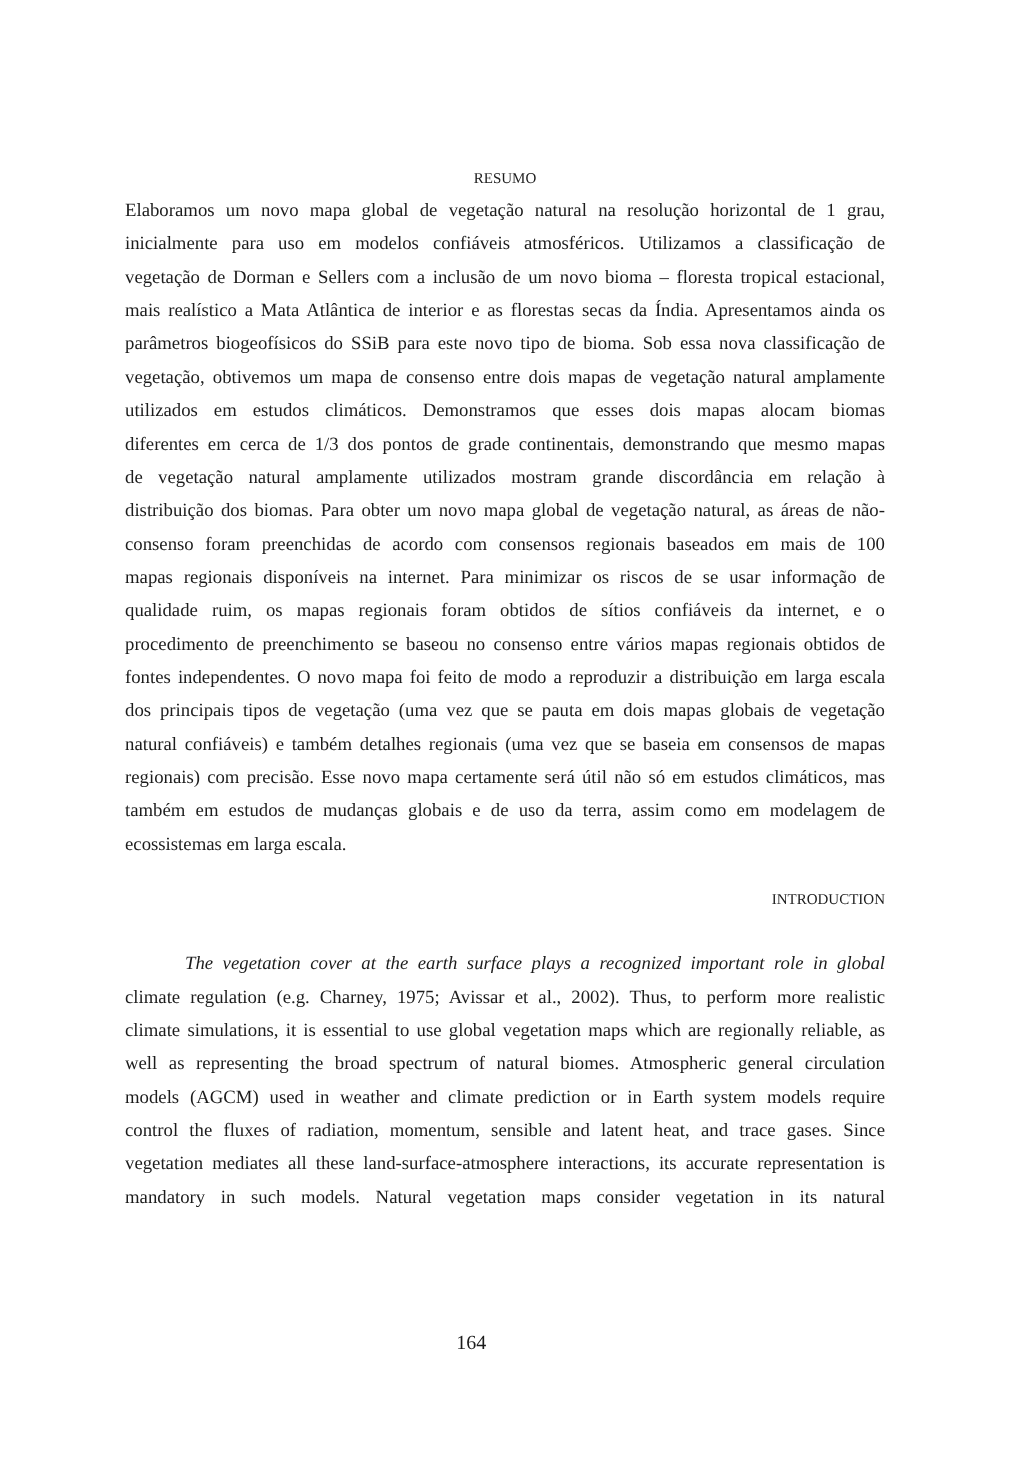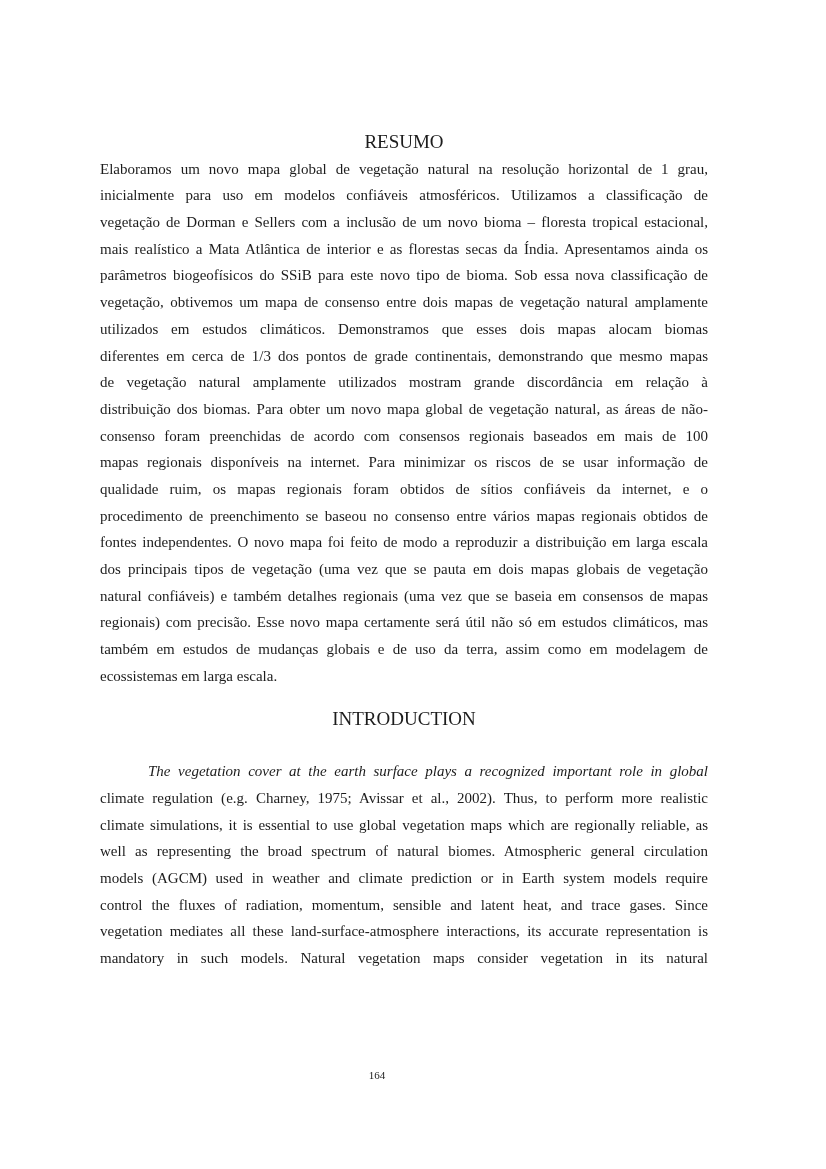--- a/index.html
+++ b/index.html
@@ -19,28 +19,29 @@
   .content {
     position: absolute;
     left: 100px;
     top: 129px;
     width: 608px;
     font-size: 15px;
     line-height: 26.7px;
   }
   .heading {
     margin: 0;
-    font-size: 19px;
+    font-size: 12px;
     font-weight: normal;
     line-height: 26.7px;
     text-align: center;
   }
   .heading-intro {
     margin-top: 17px;
     margin-bottom: 25px;
+    text-align: right;
   }
   .paragraph {
     margin: 0;
   }
   .line {
     text-align: justify;
     text-align-last: justify;
     height: 26.7px;
     overflow: visible;
     white-space: normal;
@@ -53,21 +54,21 @@
     font-style: italic;
   }
   .it {
   }
   .page-number {
     position: absolute;
     left: 0;
     top: 1062px;
     width: 754px;
     text-align: center;
-    font-size: 11px;
+    font-size: 16px;
     line-height: 26.7px;
   }
 </style>
 </head>
 <body>
 
 <div class="page">
   <div class="content">
 
     <h2 class="heading">RESUMO</h2>

